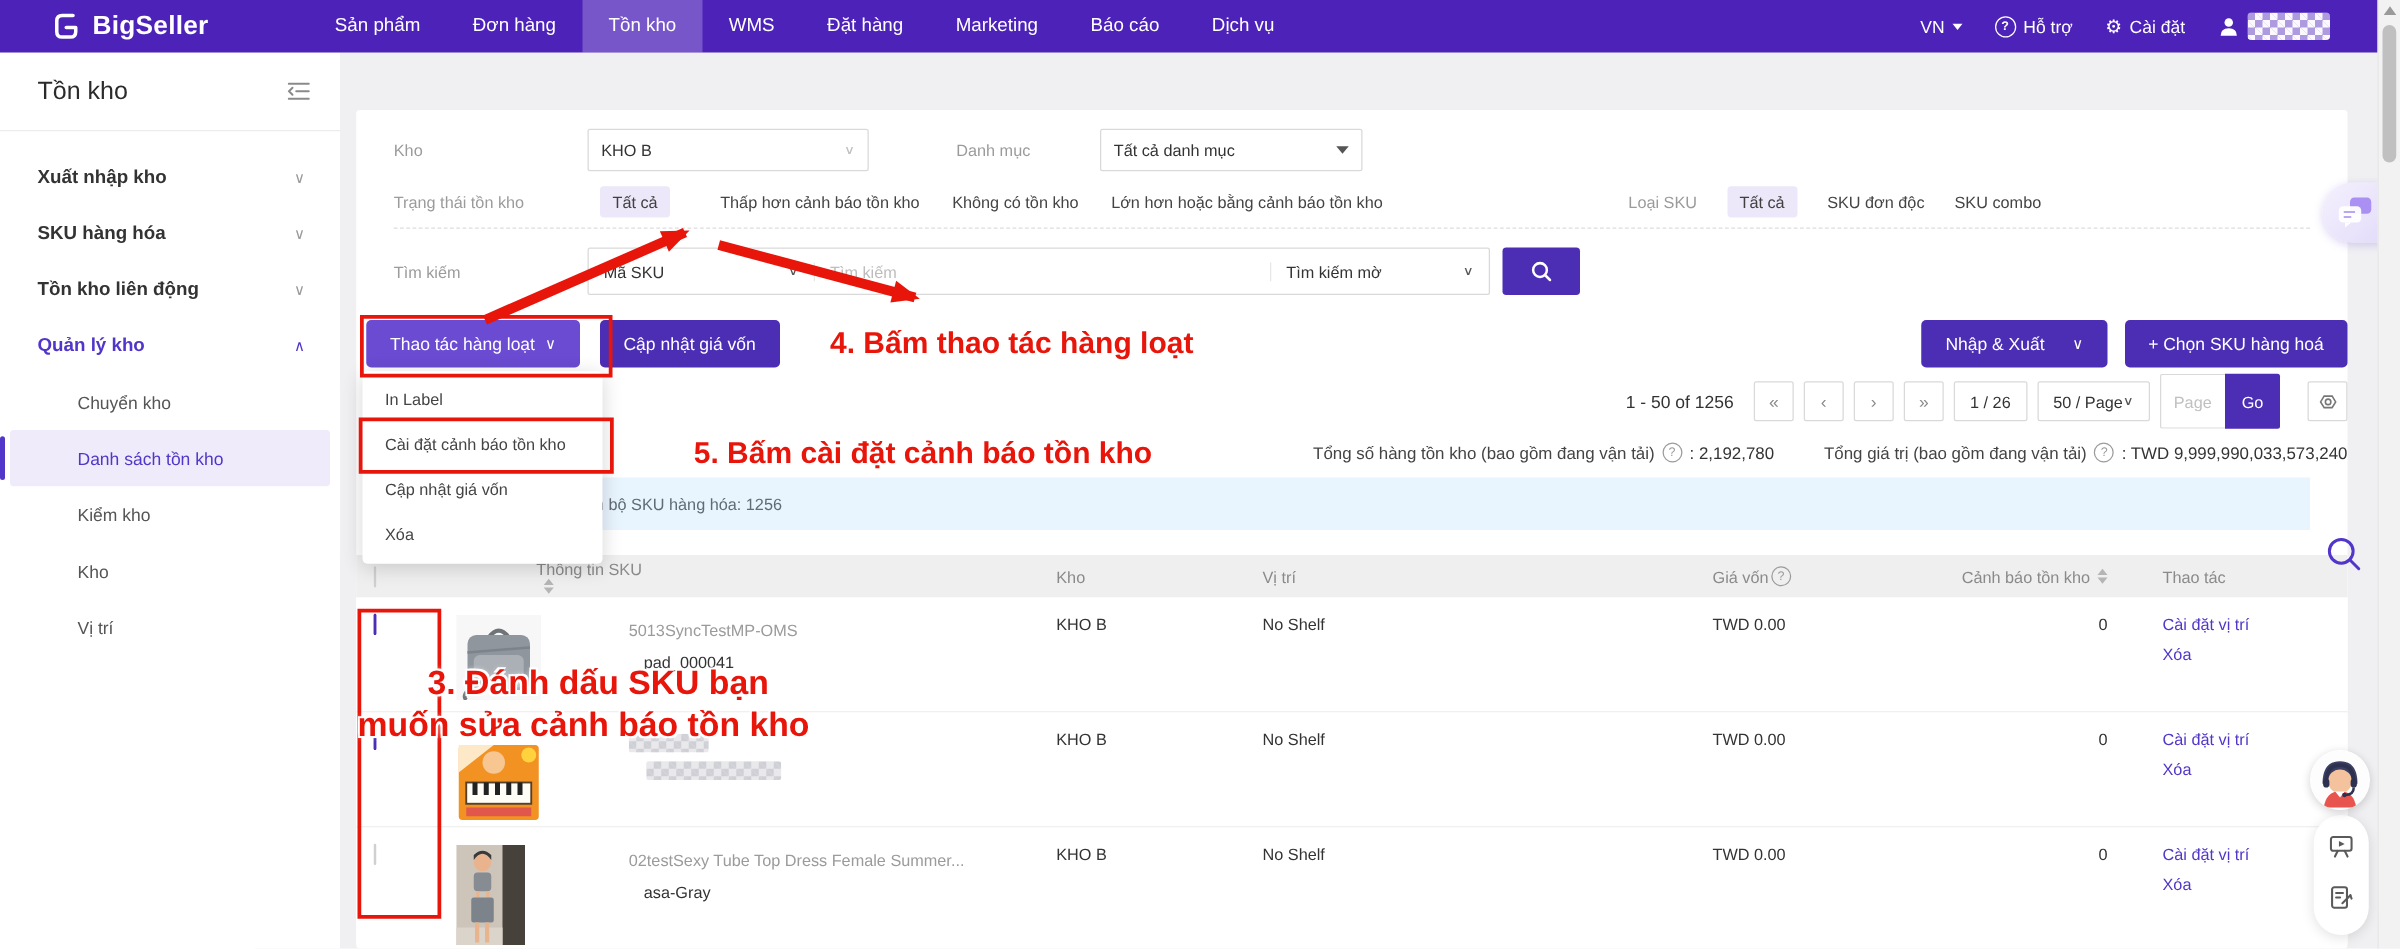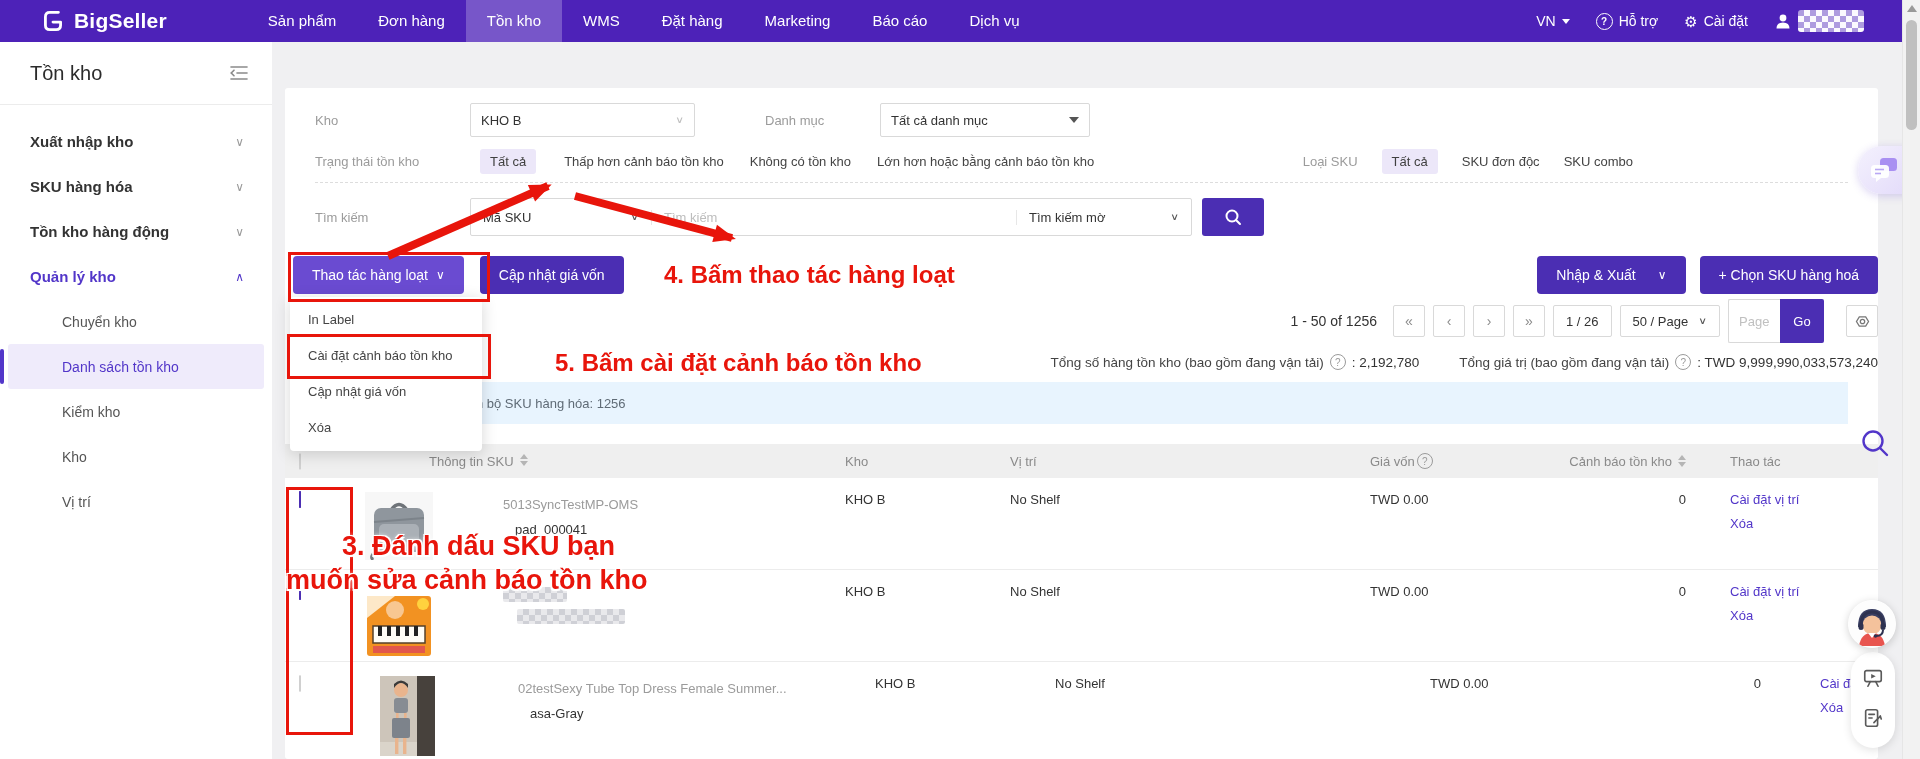--- a/index.html
+++ b/index.html
@@ -85,30 +85,30 @@
   .sum-item{display:flex;align-items:center;gap:4px;white-space:nowrap;}
   .q-gray{display:inline-flex;width:14px;height:14px;border:1px solid #9b9b9b;border-radius:50%;color:#9b9b9b;
           font-size:10px;align-items:center;justify-content:center;margin:0 2px;}
   .infobar{position:absolute;left:30px;right:30px;top:294px;height:42px;background:#e8f4fe;display:flex;
            align-items:center;padding-left:140px;font-size:13px;color:#5f6b76;box-sizing:border-box;}
 
   
   .tbl{position:absolute;left:0;right:0;top:356px;}
   .tbl-header{display:grid;grid-template-columns:52px 494px 165px 360px 166px 150px 1fr;height:34px;
               background:#efefef;align-items:center;font-size:13px;color:#8a8a8a;padding:0 24px 0 14px;}
-  .th-sku{padding-left:78px;display:flex;}
+  .th-sku{padding-left:78px;display:flex;flex-direction:column;}
   .th-right{text-align:right;display:flex;justify-content:flex-end;align-items:center;}
   .th-actions{padding-left:44px;}
   .sort{display:inline-flex;flex-direction:column;margin-left:6px;}
   .sort i{display:block;width:0;height:0;border-left:4px solid transparent;border-right:4px solid transparent;}
   .sort .up{border-bottom:5px solid #b5b5b5;margin-bottom:2px;}
   .sort .down{border-top:5px solid #b5b5b5;}
   .tbl-row{display:grid;grid-template-columns:52px 494px 165px 360px 166px 150px 1fr;box-sizing:border-box;
            height:92px;padding:14px 24px 0 14px;border-bottom:1px solid #ececec;font-size:13px;color:#333;align-items:start;background:#fff;}
-  .tbl-row.last{height:93px;border-bottom:none;gap:15px;}
+  .tbl-row.last{height:93px;border-bottom:none;}
   .cb{width:17px;height:17px;border:1px solid #d0d0d0;border-radius:2px;background:#fff;box-sizing:border-box;}
   .cb.checked{background:#4b2eb3;border-color:#4b2eb3;position:relative;}
   .cb.checked::after{content:"";position:absolute;left:5px;top:2px;width:4px;height:8px;
                      border:solid #fff;border-width:0 2px 2px 0;transform:rotate(40deg);}
   .cb.hdr{width:16px;height:16px;margin-top:0;}
   .cell-info{display:flex;}
   .thumb{width:68px;margin-left:14px;flex:0 0 auto;}
   .info-text{margin-left:70px;line-height:25px;}
   .sku-name{color:#9b9b9b;white-space:nowrap;}
   .sku-variant{color:#333;margin-left:12px;}
@@ -207,21 +207,21 @@
     <div class="sb-menu" data-interactable="false">
       <div class="sb-item" data-interactable="true">
         <span data-interactable="false">Xuất nhập kho</span>
         <span class="chev" data-interactable="false">∨</span>
       </div>
       <div class="sb-item" data-interactable="true">
         <span data-interactable="false">SKU hàng hóa</span>
         <span class="chev" data-interactable="false">∨</span>
       </div>
       <div class="sb-item" data-interactable="true">
-        <span data-interactable="false">Tồn kho hàng động</span>
+        <span data-interactable="false">Tồn kho liên động</span>
         <span class="chev" data-interactable="false">∨</span>
       </div>
       <div class="sb-item purple" data-interactable="true">
         <span data-interactable="false">Quản lý kho</span>
         <span class="chev" data-interactable="false">∧</span>
       </div>
       <div class="sb-sub" data-interactable="true">Chuyển kho</div>
       <div class="sb-sub active" data-interactable="true">Danh sách tồn kho</div>
       <div class="sb-sub" data-interactable="true">Kiểm kho</div>
       <div class="sb-sub" data-interactable="true">Kho</div>
@@ -240,21 +240,21 @@
       <span class="flabel" style="width:115px;margin-left:70px;" data-interactable="false">Danh mục</span>
       <div class="selectbox" style="width:210px;" data-interactable="true">
         <span data-interactable="false">Tất cả danh mục</span>
         <span class="tri-down" data-interactable="false"></span>
       </div>
     </div>
 
     <div class="frow" style="top:58px;height:30px;padding:0 30px;" data-interactable="false">
       <span class="flabel" style="width:165px;" data-interactable="false">Trạng thái tồn kho</span>
       <span class="chip" data-interactable="true">Tất cả</span>
-      <span class="opt" style="margin-left:28px;" data-interactable="true">Thấp hơn cảnh báo tồn kho</span>
+      <span class="opt" style="margin-left:40px;" data-interactable="true">Thấp hơn cảnh báo tồn kho</span>
       <span class="opt" style="margin-left:26px;" data-interactable="true">Không có tồn kho</span>
       <span class="opt" style="margin-left:26px;" data-interactable="true">Lớn hơn hoặc bằng cảnh báo tồn kho</span>
       <span class="flabel" style="margin-left:auto;" data-interactable="false">Loại SKU</span>
       <span class="chip" style="margin-left:24px;" data-interactable="true">Tất cả</span>
       <span class="opt" style="margin-left:24px;" data-interactable="true">SKU đơn độc</span>
       <span class="opt" style="margin-left:24px;margin-right:215px;" data-interactable="true">SKU combo</span>
     </div>
 
     <div class="dashed" data-interactable="false"></div>
 
@@ -292,21 +292,21 @@
       <button class="btn dark" style="margin-left:14px;" data-interactable="true">+ Chọn SKU hàng hoá</button>
     </div>
 
     <div class="frow pager" style="top:216px;height:34px;padding:0 0 0 30px;" data-interactable="false">
       <span style="margin-right:8px;" data-interactable="false">1 - 50 of 1256</span>
       <div class="pg-btn" data-interactable="true">«</div>
       <div class="pg-btn" data-interactable="true">‹</div>
       <div class="pg-btn" data-interactable="true">›</div>
       <div class="pg-btn" data-interactable="true">»</div>
       <div class="pg-box" data-interactable="false">1 / 26</div>
-      <div class="pg-box" style="gap:10px;" data-interactable="true">
+      <div class="pg-box" style="" data-interactable="true">
         <span data-interactable="false">50 / Page</span>
         <span class="chevron dark" data-interactable="false">∨</span>
       </div>
       <div class="pg-jump" data-interactable="false">
         <input data-interactable="true" placeholder="Page" style="">
         <button class="pg-go" data-interactable="true">Go</button>
       </div>
       <div class="pg-btn pg-gear" data-interactable="true">
         <svg width="17" height="17" viewBox="0 0 24 24" data-interactable="false">
           <g fill="none" stroke="#777" stroke-width="1.8">

